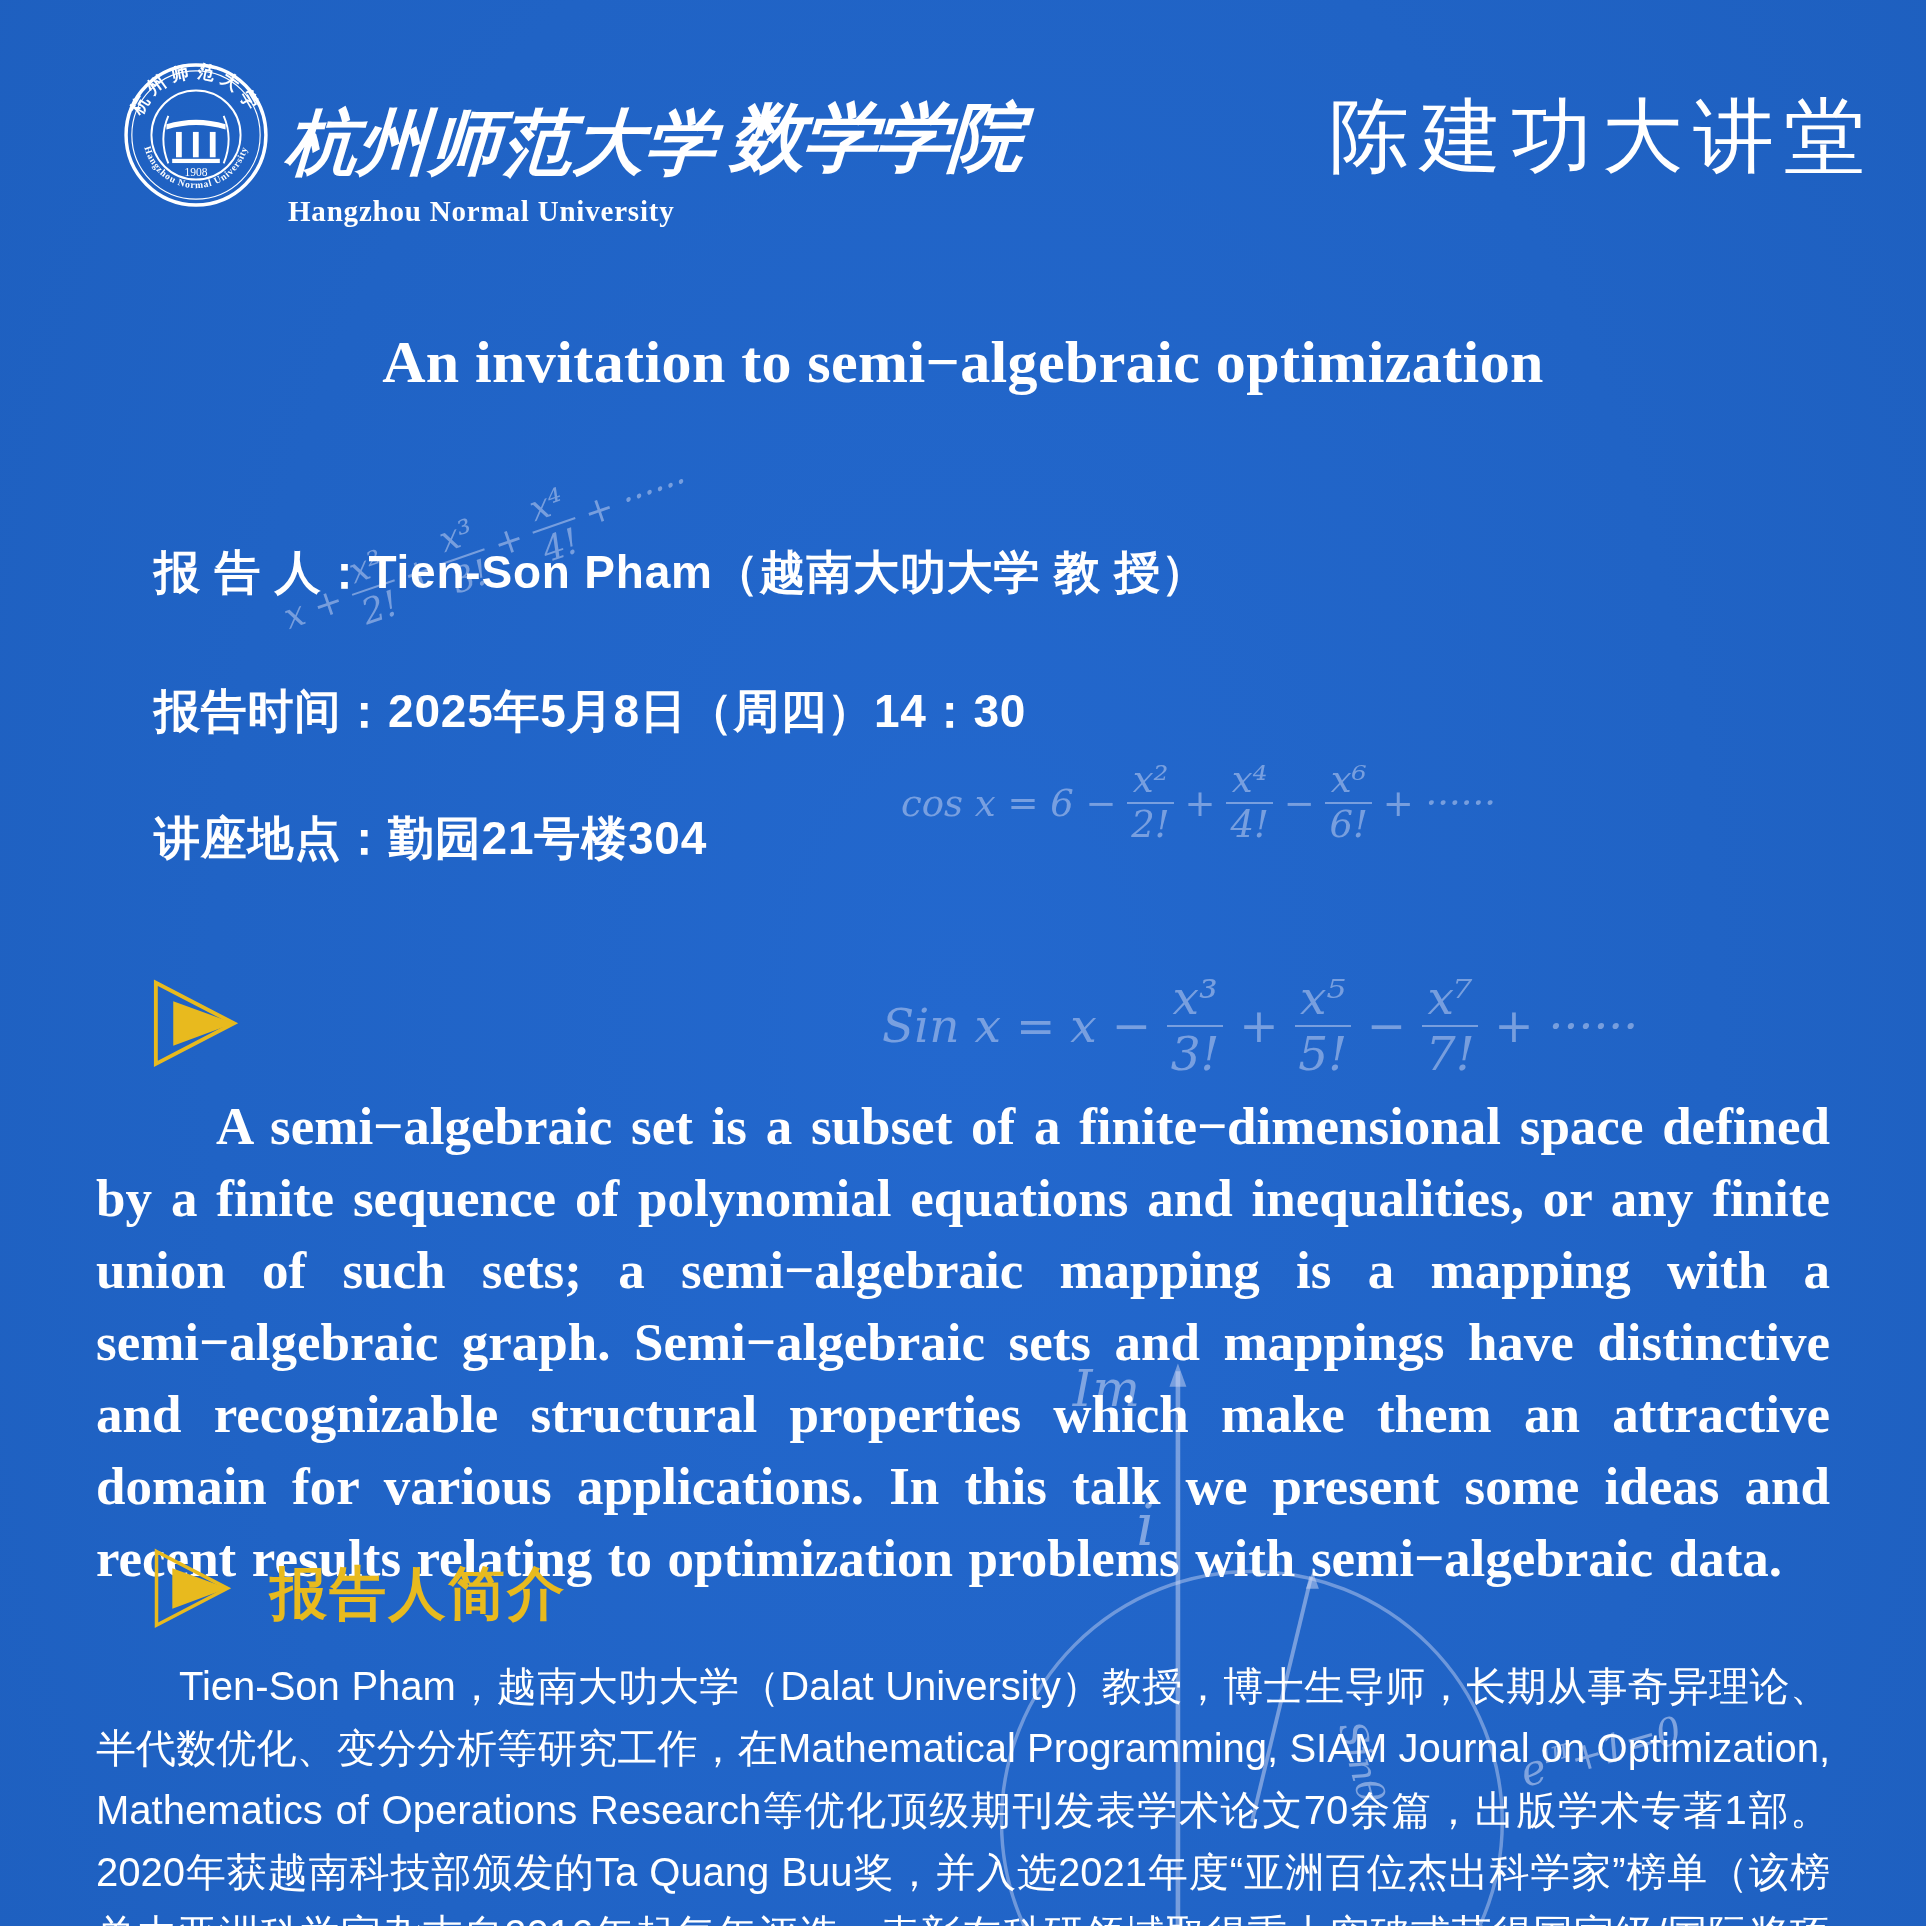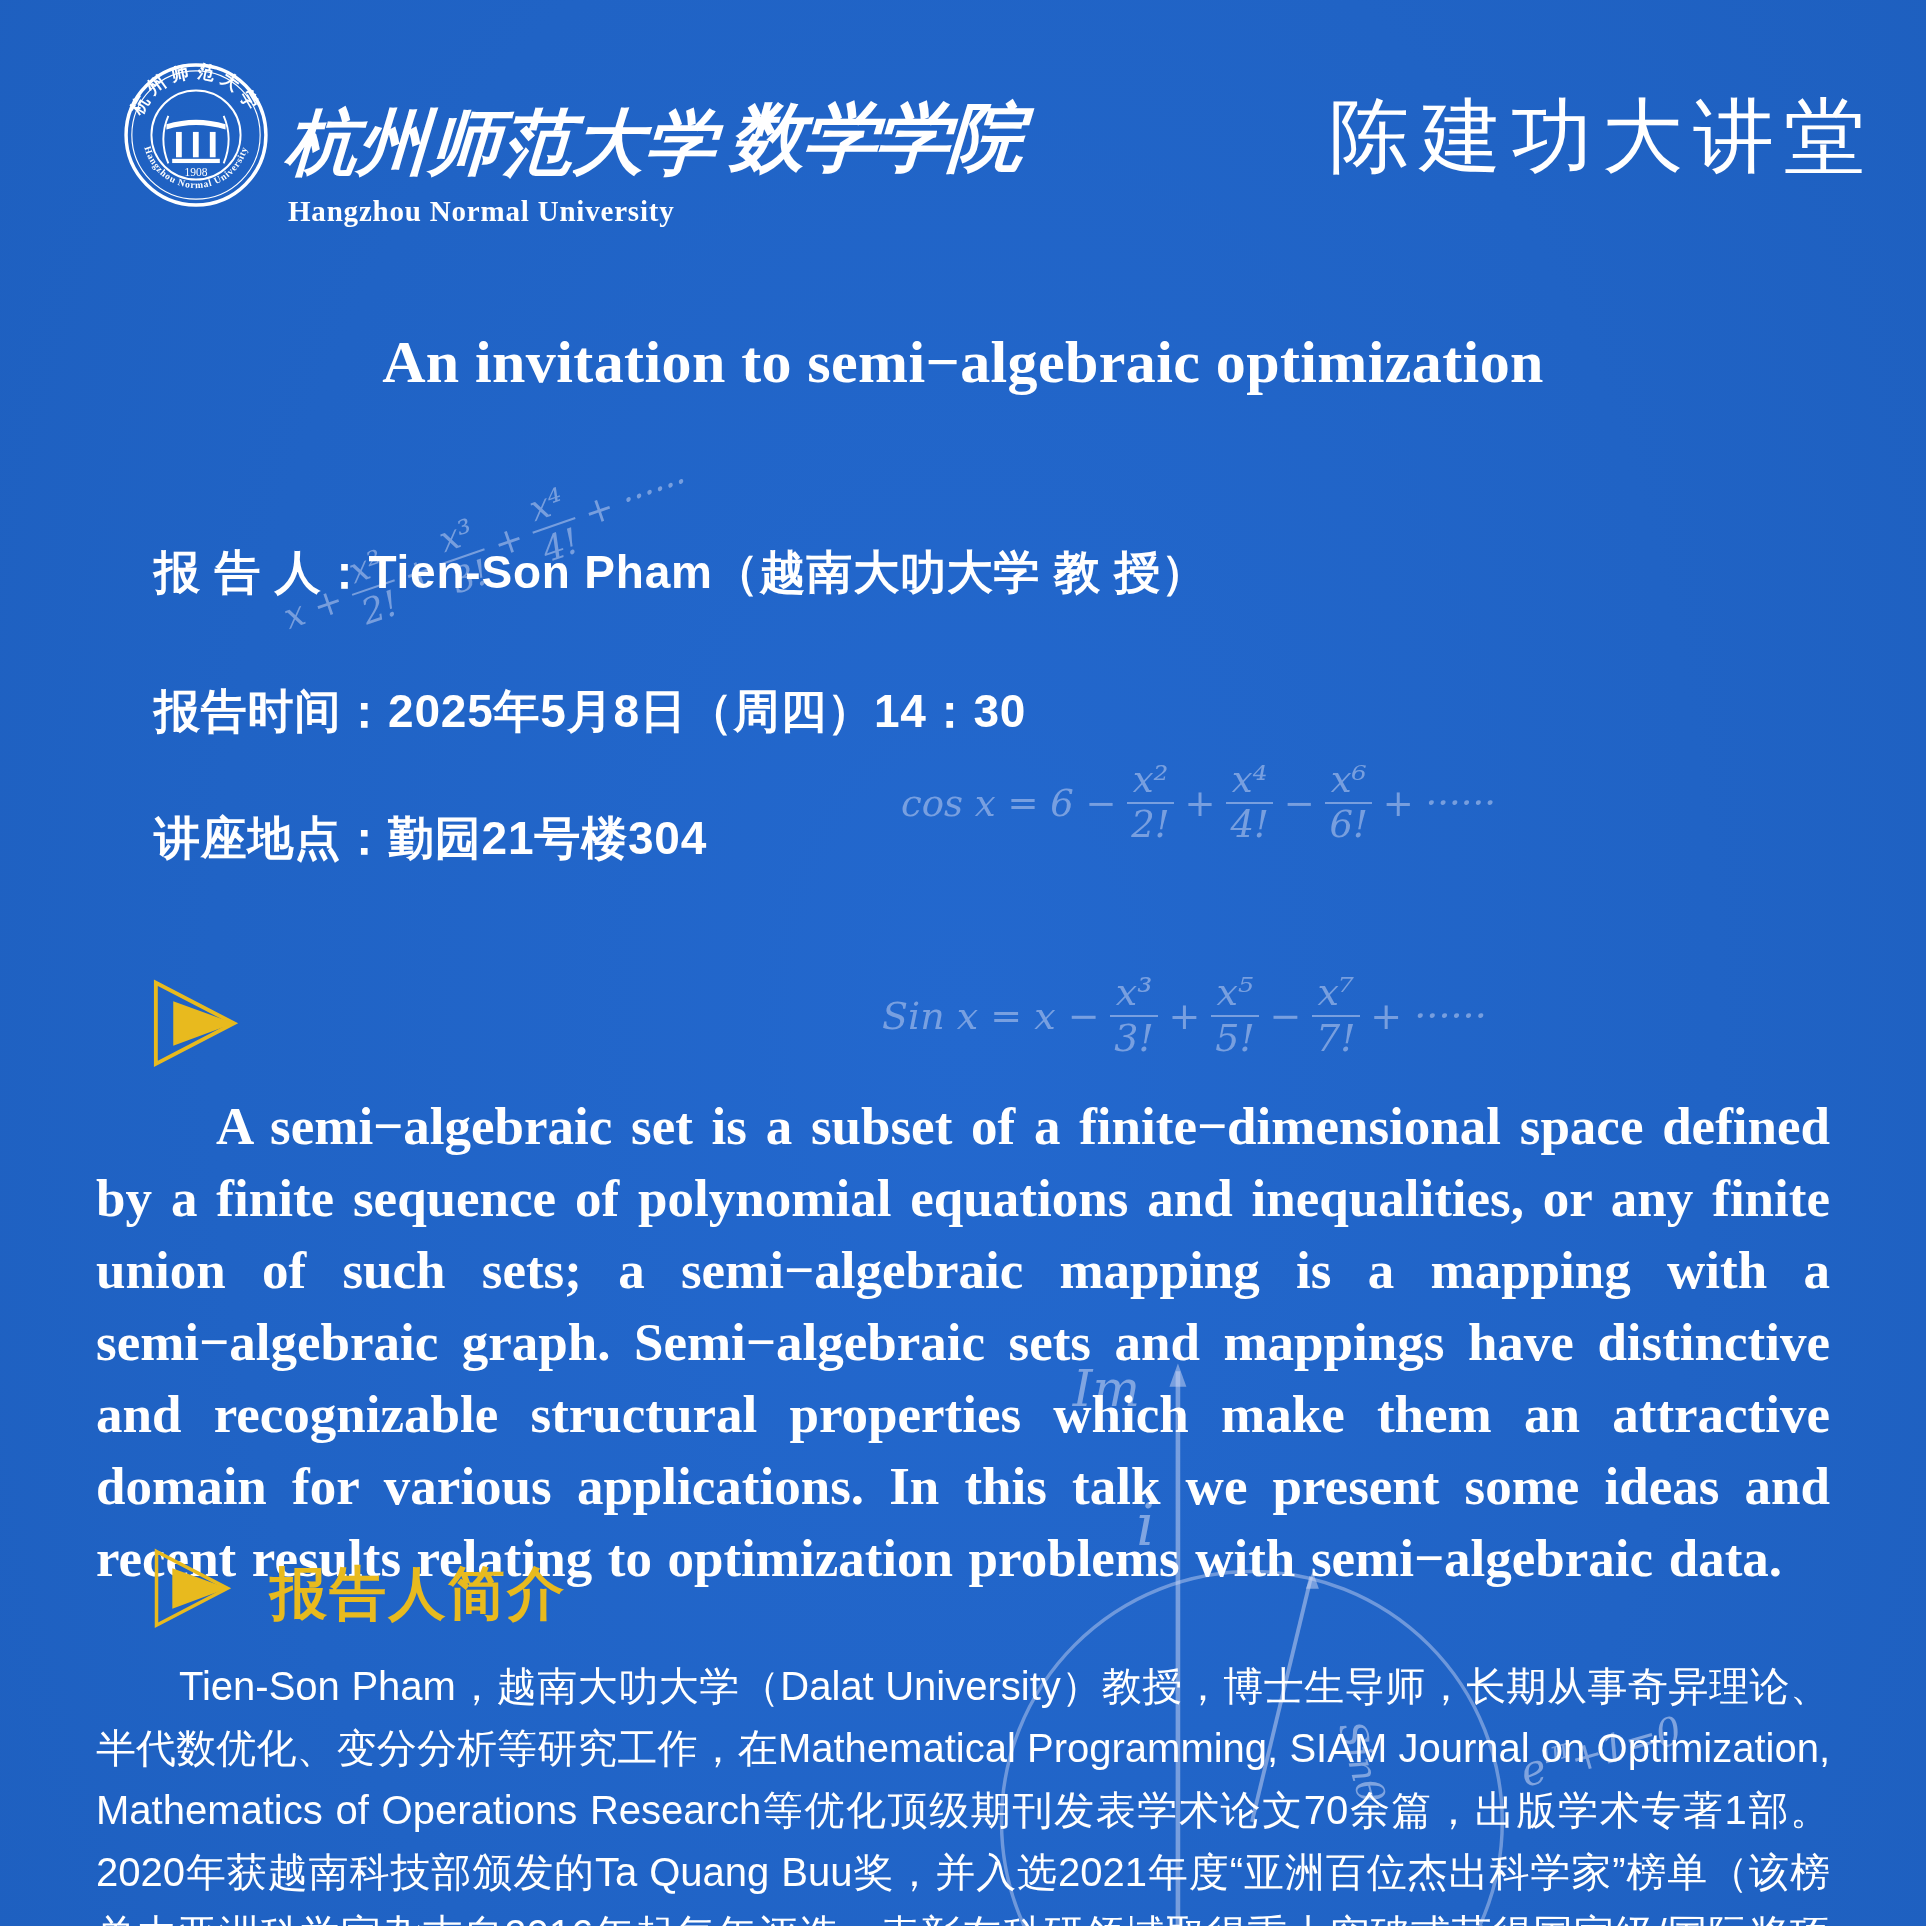--- a/index.html
+++ b/index.html
@@ -17,21 +17,21 @@
   
   .sketch{left:0;top:0;width:1926px;height:2568px;pointer-events:none;}
   .formula{display:flex;align-items:center;gap:10.8px;white-space:nowrap;
     font-family:"DejaVu Serif","Liberation Serif",serif;font-style:italic;
     color:#cdd8f4;opacity:.5;}
   .frac{display:inline-flex;flex-direction:column;align-items:center;line-height:1.05;}
   .frac .num{padding:0 5.4px 2.3px 5.4px;border-bottom:2.7px solid currentColor;}
   .frac .den{padding-top:2.3px;}
   .exp-f{left:285px;top:578px;width:701px;font-size:35px;transform:rotate(-19deg);transform-origin:0 50%;}
   .cos-f{left:901px;top:761px;font-size:37px;}
-  .sin-f{left:882px;top:973px;font-size:38px;}
+  .sin-f{left:882px;top:973px;font-size:47px;gap:16px;}
 
   
   .seal{left:123px;top:62px;width:146px;height:146px;}
   .uni-cn{left:286px;top:96px;font-size:71px;letter-spacing:0.8px;}
   .uni-en{left:288px;top:195px;font-size:29px;font-weight:bold;letter-spacing:0.8px;}
   .school-cn{left:730px;top:88px;font-size:75px;letter-spacing:-2.3px;}
   .series{right:51px;top:83px;font-size:81px;letter-spacing:10px;font-weight:500;}
 
   
   .title{left:0;right:0;top:305px;text-align:center;font-size:60px;font-weight:bold;letter-spacing:0.4px;margin-top:23px;}

